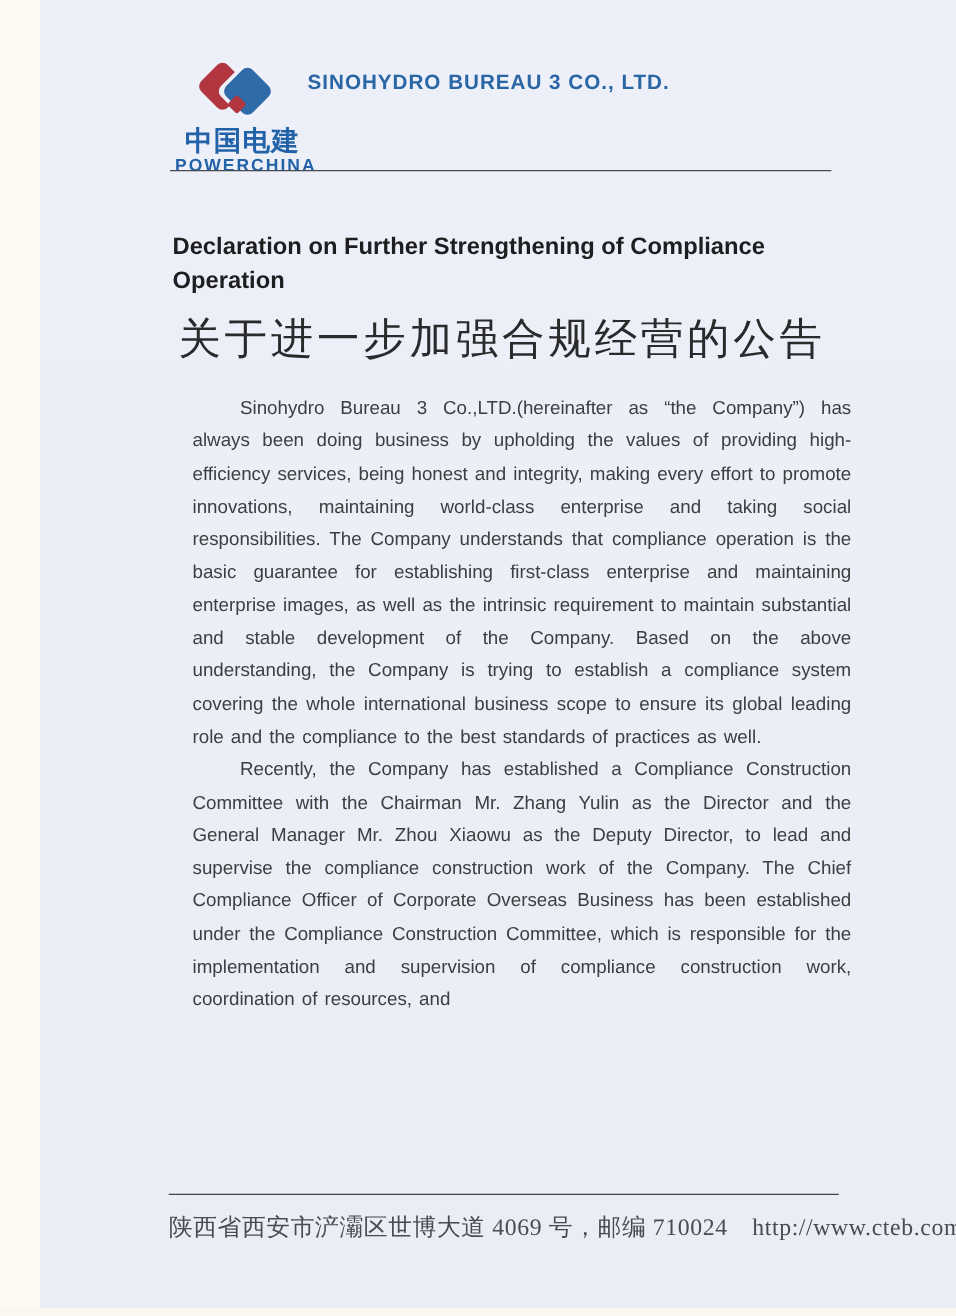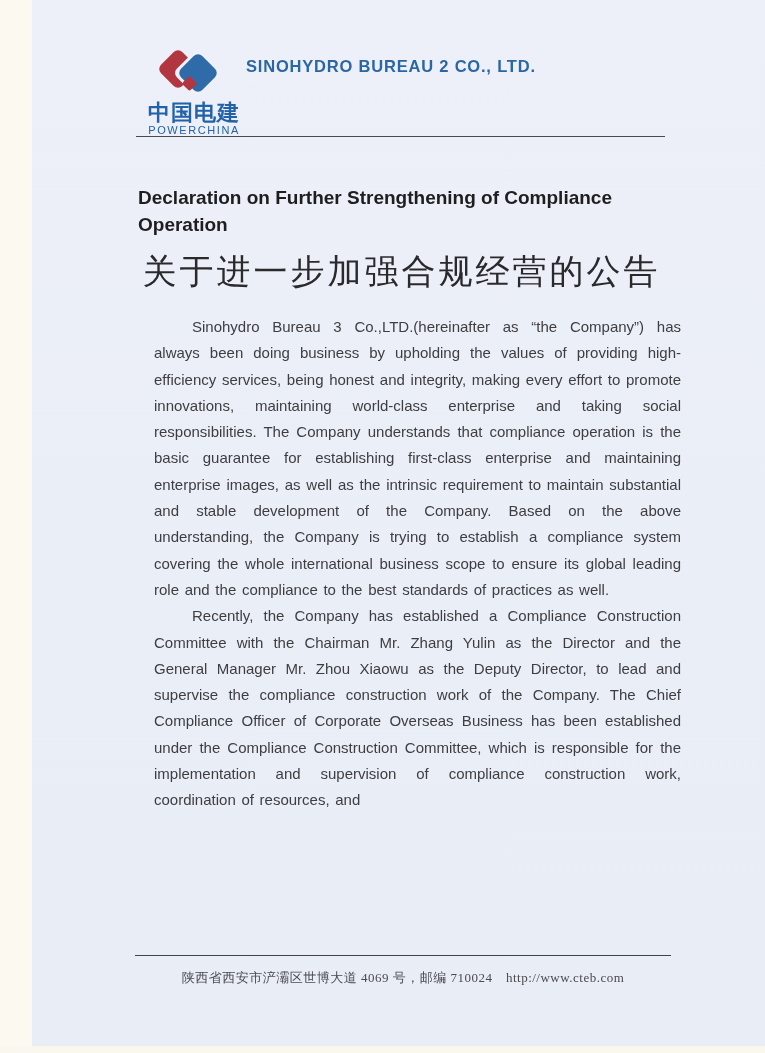--- a/index.html
+++ b/index.html
@@ -39,21 +39,21 @@
   }
   .diamond.red   { width: 30px; height: 30px; background: #b23640; left: 4px;  top: 12px; z-index: 1; }
   .diamond.white { width: 36px; height: 36px; background: #eef1f9; left: 21px; top: 13px; z-index: 2; }
   .diamond.blue  { width: 30px; height: 30px; background: #2e6ba8; left: 24px; top: 16px; z-index: 3; }
   .diamond.small-red { width: 11px; height: 11px; background: #b23640; left: 25px; top: 36px; z-index: 4; border-radius: 2px; }
   .logo-cn {
     color: #2262a8; font-weight: bold; font-size: 22px; letter-spacing: 1px;
     line-height: 1.05; margin-top: 1px; white-space: nowrap;
   }
   .logo-en {
-    color: #2262a8; font-weight: normal; font-size: 11px; letter-spacing: 1.6px;
+    color: #2262a8; font-weight: bold; font-size: 14px; letter-spacing: 1.6px;
     line-height: 1.2; white-space: nowrap;
   }
   .company-names { margin-left: 6px; padding-top: 14px; }
   .company-cn {
     color: #2e6ba6; font-weight: bold; font-size: 27px; letter-spacing: 0.5px;
     white-space: nowrap; line-height: 1.2;
   }
   .company-en {
     color: #2b66a4; font-weight: bold; font-size: 16.5px; letter-spacing: 0.8px;
     white-space: nowrap; margin-top: 1px;
@@ -91,23 +91,23 @@
   .para.zh {
     font-family: "Liberation Serif", serif;
     font-size: 20px; line-height: 26.3px; letter-spacing: 0.5px;
     color: #3a3a3c;
   }
 
   
   .page-footer { position: absolute; left: -3px; top: 955px; width: 536px; }
   .footer-rule { border-top: 1.5px solid #434347; height: 0; }
   .footer-text {
-    margin-top: 13px; text-align: center;
+    margin-top: 13px; text-align: left;
     font-family: "Liberation Serif", serif;
-    font-size: 13px; letter-spacing: 0.5px; color: #4b4b4f;
+    font-size: 19px; letter-spacing: 0.5px; color: #4b4b4f;
     white-space: nowrap;
   }
 </style>
 </head>
 <body>
 
 <div class="scan-page">
   <div class="edge-strip-left"></div>
   <div class="edge-strip-bottom"></div>
 
@@ -118,21 +118,21 @@
         <div class="logo-mark">
           <div class="diamond red"></div>
           <div class="diamond white"></div>
           <div class="diamond blue"></div>
           <div class="diamond small-red"></div>
         </div>
         <div class="logo-cn">中国电建</div>
         <div class="logo-en">POWERCHINA</div>
       </div>
       <div class="company-names">
-        <div class="company-en">SINOHYDRO BUREAU 2 CO., LTD.</div>
+        <div class="company-en">SINOHYDRO BUREAU 3 CO., LTD.</div>
       </div>
     </div>
     <div class="header-rule"></div>
 
     <h1 class="title-en"><span class="inner">Declaration on Further Strengthening of Compliance Operation</span></h1>
     <h2 class="title-cn">关于进一步加强合规经营的公告</h2>
 
     <div class="body-text">
       <p class="para en">Sinohydro Bureau 3 Co.,LTD.(hereinafter as “the Company”) has always been doing business by upholding the values of providing high-efficiency services, being honest and integrity, making every effort to promote innovations, maintaining world-class enterprise and taking social responsibilities. The Company understands that compliance operation is the basic guarantee for establishing first-class enterprise and maintaining enterprise images, as well as the intrinsic requirement to maintain substantial and stable development of the Company. Based on the above understanding, the Company is trying to establish a compliance system covering the whole international business scope to ensure its global leading role and the compliance to the best standards of practices as well.</p>
       <p class="para en">Recently, the Company has established a Compliance Construction Committee with the Chairman Mr. Zhang Yulin as the Director and the General Manager Mr. Zhou Xiaowu as the Deputy Director, to lead and supervise the compliance construction work of the Company. The Chief Compliance Officer of Corporate Overseas Business has been established under the Compliance Construction Committee, which is responsible for the implementation and supervision of compliance construction work, coordination of resources, and</p>

